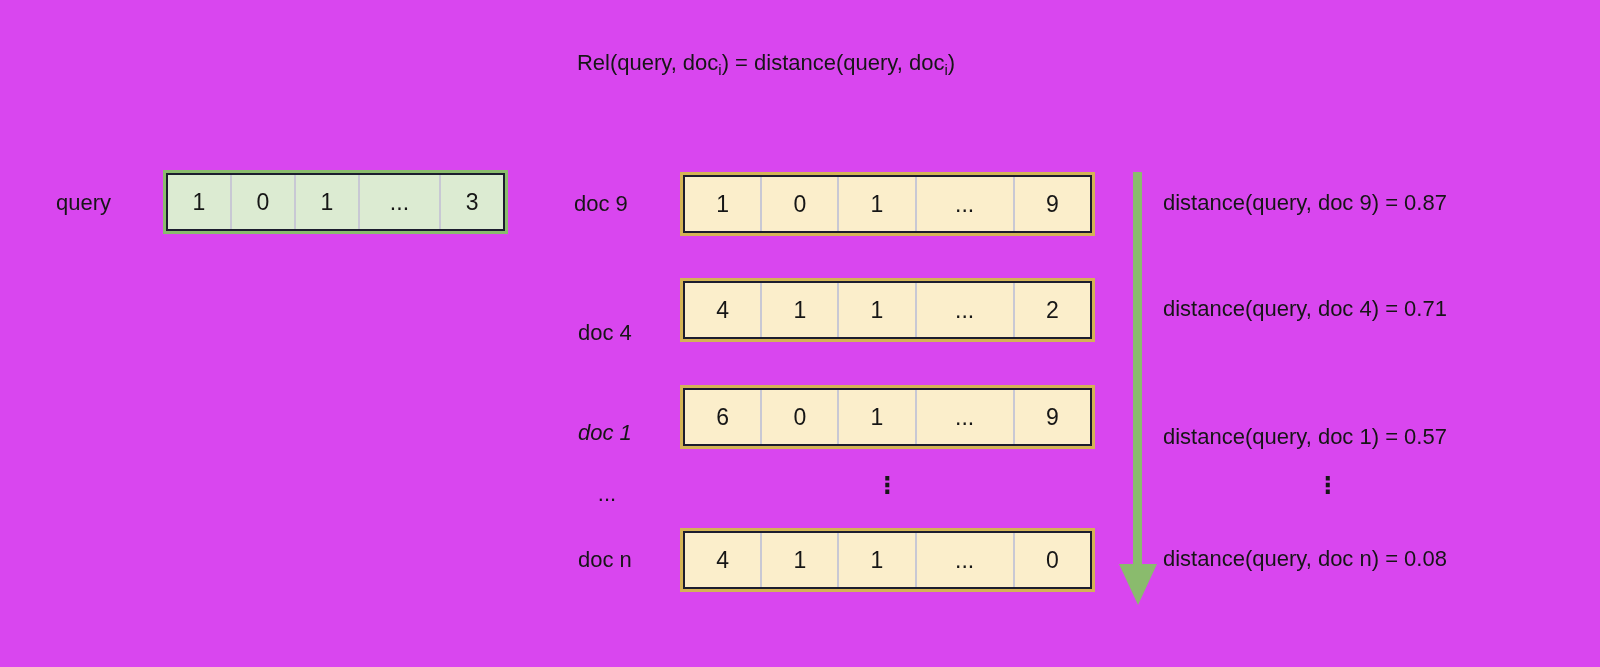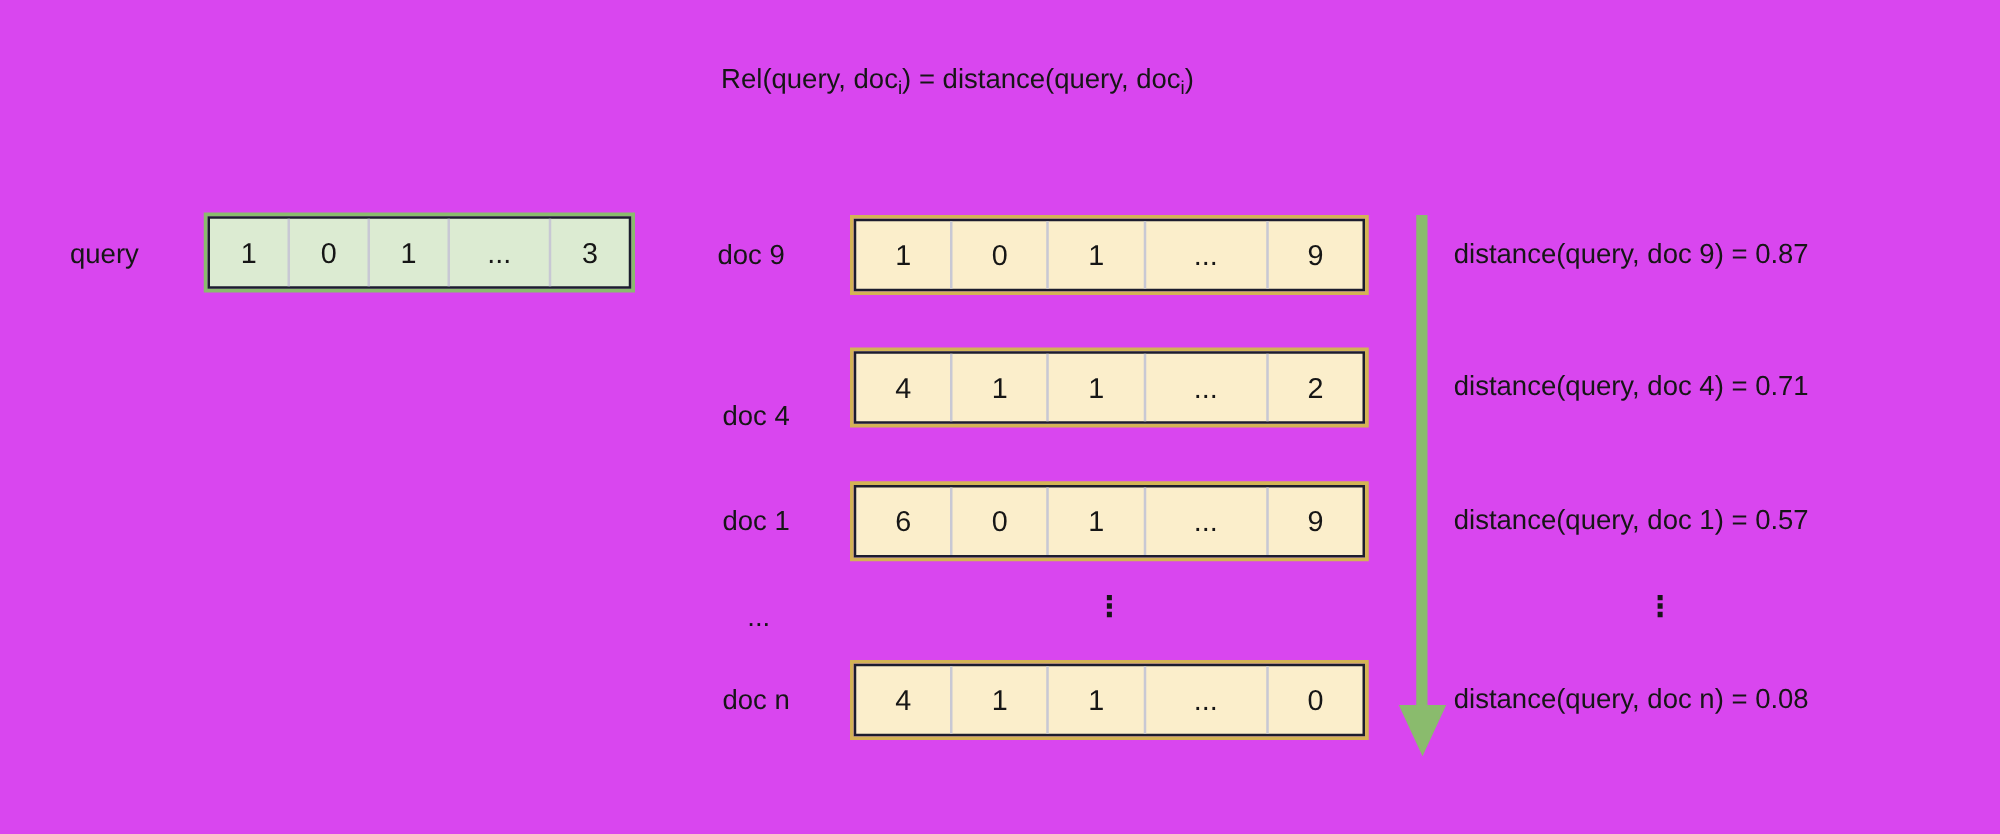--- a/index.html
+++ b/index.html
@@ -121,31 +121,31 @@
     <div class="vector-inner">
       <div class="cell">4</div>
       <div class="cell">1</div>
       <div class="cell">1</div>
       <div class="cell wide">...</div>
       <div class="cell">2</div>
     </div>
   </div>
   <div class="distance-text" style="top:296px;">distance(query, doc 4) = 0.71</div>
 
-  <div class="row-label" style="left:578px; top:404px;">doc 1</div>
+  <div class="row-label" style="left:578px; top:420px;font-style:italic;">doc 1</div>
   <div class="vector gold" style="left:680px; top:385px; width:415px;">
     <div class="vector-inner">
       <div class="cell">6</div>
       <div class="cell">0</div>
       <div class="cell">1</div>
       <div class="cell wide">...</div>
       <div class="cell">9</div>
     </div>
   </div>
-  <div class="distance-text" style="top:403px;">distance(query, doc 1) = 0.57</div>
+  <div class="distance-text" style="top:424px;">distance(query, doc 1) = 0.57</div>
 
   <div class="dots" style="left:578px; top:481px; width:58px;">...</div>
   <div class="dots vdots" style="left:680px; top:472px; width:415px;">⋮</div>
   <div class="dots vdots" style="left:1163px; top:472px; width:330px;">⋮</div>
 
   <div class="row-label" style="left:578px; top:547px;">doc n</div>
   <div class="vector gold" style="left:680px; top:528px; width:415px;">
     <div class="vector-inner">
       <div class="cell">4</div>
       <div class="cell">1</div>

